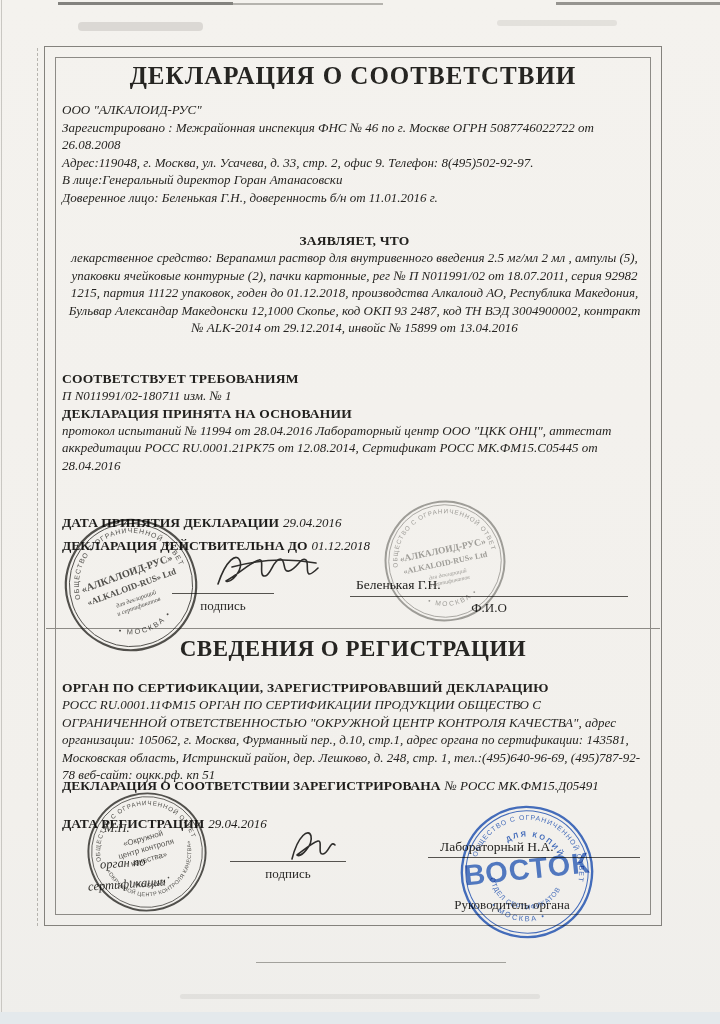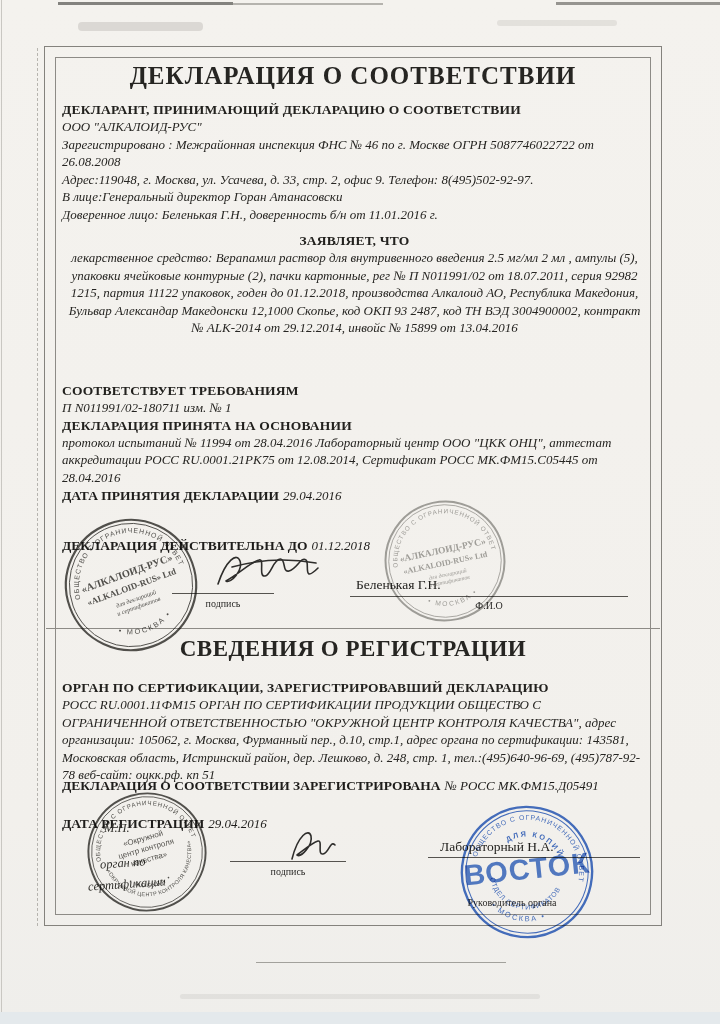--- a/index.html
+++ b/index.html
@@ -20,21 +20,21 @@
   
   .abs { position:absolute; }
   .doc-title { left:45px; top:62px; width:616px; text-align:center; font-weight:bold; font-size:25px; letter-spacing:1px; color:#262522; }
   .sec-title { left:45px; top:636px; width:616px; text-align:center; font-weight:bold; font-size:23px; letter-spacing:.5px; color:#262522; }
   .blk { left:62px; width:585px; }
   .h { font-weight:bold; font-size:13.5px; letter-spacing:.2px; color:#22211e; line-height:17px; }
   .it { font-style:italic; font-size:13px; color:#262522; line-height:17.6px; }
   .row-label { font-weight:bold; font-size:13.5px; display:inline; }
   .row-value { font-style:italic; font-size:13px; display:inline; }
   .sigline { position:absolute; height:0; border-top:1px solid #55534f; }
-  .caption { position:absolute; font-size:10px; color:#2a2927; text-align:center; }
+  .caption { position:absolute; font-size:13px; color:#2a2927; text-align:center; }
   .name-text { position:absolute; font-size:13.5px; color:#22211e; }
   .divider { position:absolute; left:46px; top:628px; width:614px; height:0; border-top:1px solid #8d8b86; }
 
   
   .stamp { position:absolute; mix-blend-mode:multiply; }
   .stamp svg { display:block; width:100%; height:100%; }
   .stamp-ring { font-family:"Liberation Sans", sans-serif; }
   .vostok-big {
     position:absolute; left:452px; top:853px; width:150px; text-align:center;
     font-family:"Liberation Sans", sans-serif; font-weight:bold; font-size:29px; letter-spacing:1px;
@@ -70,41 +70,40 @@
   <div class="edge-shadow"></div>
   <div class="edge-dashed"></div>
 
   <div class="frame-outer">
     <div class="frame-inner"></div>
   </div>
 
   <div class="abs doc-title">ДЕКЛАРАЦИЯ О СООТВЕТСТВИИ</div>
 
   <div class="abs blk" style="top:101px;">
-    <div class="h">ДЕКЛАРАНТ, ПРИНИМАЮЩИЙ ДЕКЛАРАЦИЮ О СООТВЕТСТВИИ</div>
     <div class="it">ООО "АЛКАЛОИД-РУС"</div>
     <div class="it">Зарегистрировано : Межрайонная инспекция ФНС № 46 по г. Москве ОГРН 5087746022722 от 26.08.2008</div>
     <div class="it">Адрес:119048, г. Москва, ул. Усачева, д. 33, стр. 2, офис 9. Телефон: 8(495)502-92-97.</div>
     <div class="it">В лице:Генеральный директор Горан Атанасовски</div>
     <div class="it">Доверенное лицо: Беленькая Г.Н., доверенность б/н от 11.01.2016 г.</div>
   </div>
 
   <div class="abs blk" style="top:232px;text-align:center;">
     <div class="h">ЗАЯВЛЯЕТ, ЧТО</div>
     <div class="it">лекарственное средство: Верапамил раствор для внутривенного введения 2.5 мг/мл 2 мл , ампулы (5), упаковки ячейковые контурные (2), пачки картонные, рег № П N011991/02 от 18.07.2011, серия 92982 1215, партия 11122 упаковок, годен до 01.12.2018, производства Алкалоид АО, Республика Македония, Бульвар Александар Македонски 12,1000 Скопье, код ОКП 93 2487, код ТН ВЭД 3004900002, контракт № ALK-2014 от 29.12.2014, инвойс № 15899 от 13.04.2016</div>
   </div>
 
-  <div class="abs blk" style="top:370px;margin-top:12px;">
+  <div class="abs blk" style="top:370px;">
     <div class="h">СООТВЕТСТВУЕТ ТРЕБОВАНИЯМ</div>
     <div class="it">П N011991/02-180711 изм. № 1</div>
     <div class="h">ДЕКЛАРАЦИЯ ПРИНЯТА НА ОСНОВАНИИ</div>
     <div class="it">протокол испытаний № 11994 от 28.04.2016 Лабораторный центр ООО "ЦКК ОНЦ", аттестат аккредитации РОСС RU.0001.21РК75 от 12.08.2014, Сертификат РОСС МК.ФМ15.С05445 от 28.04.2016</div>
   </div>
 
-  <div class="abs" style="left:62px; top:486px;">
+  <div class="abs" style="left:62px; top:513px;">
     <span class="row-label">ДАТА ПРИНЯТИЯ ДЕКЛАРАЦИИ</span>
     <span class="row-value">29.04.2016</span>
   </div>
   <div class="abs" style="left:62px; top:536px;">
     <span class="row-label">ДЕКЛАРАЦИЯ ДЕЙСТВИТЕЛЬНА ДО</span>
     <span class="row-value">01.12.2018</span>
   </div>
 
   <svg class="sig" style="left:212px; top:548px; width:112px; height:46px;" viewBox="0 0 112 46">
     <path d="M6,36 C14,12 25,4 28,13 C31,22 19,36 14,33 C28,25 39,14 47,12 C53,10 46,29 53,28 C59,27 61,12 68,11 C74,10 70,25 77,23 C85,21 89,8 94,12 C98,15 90,36 106,20"></path>

